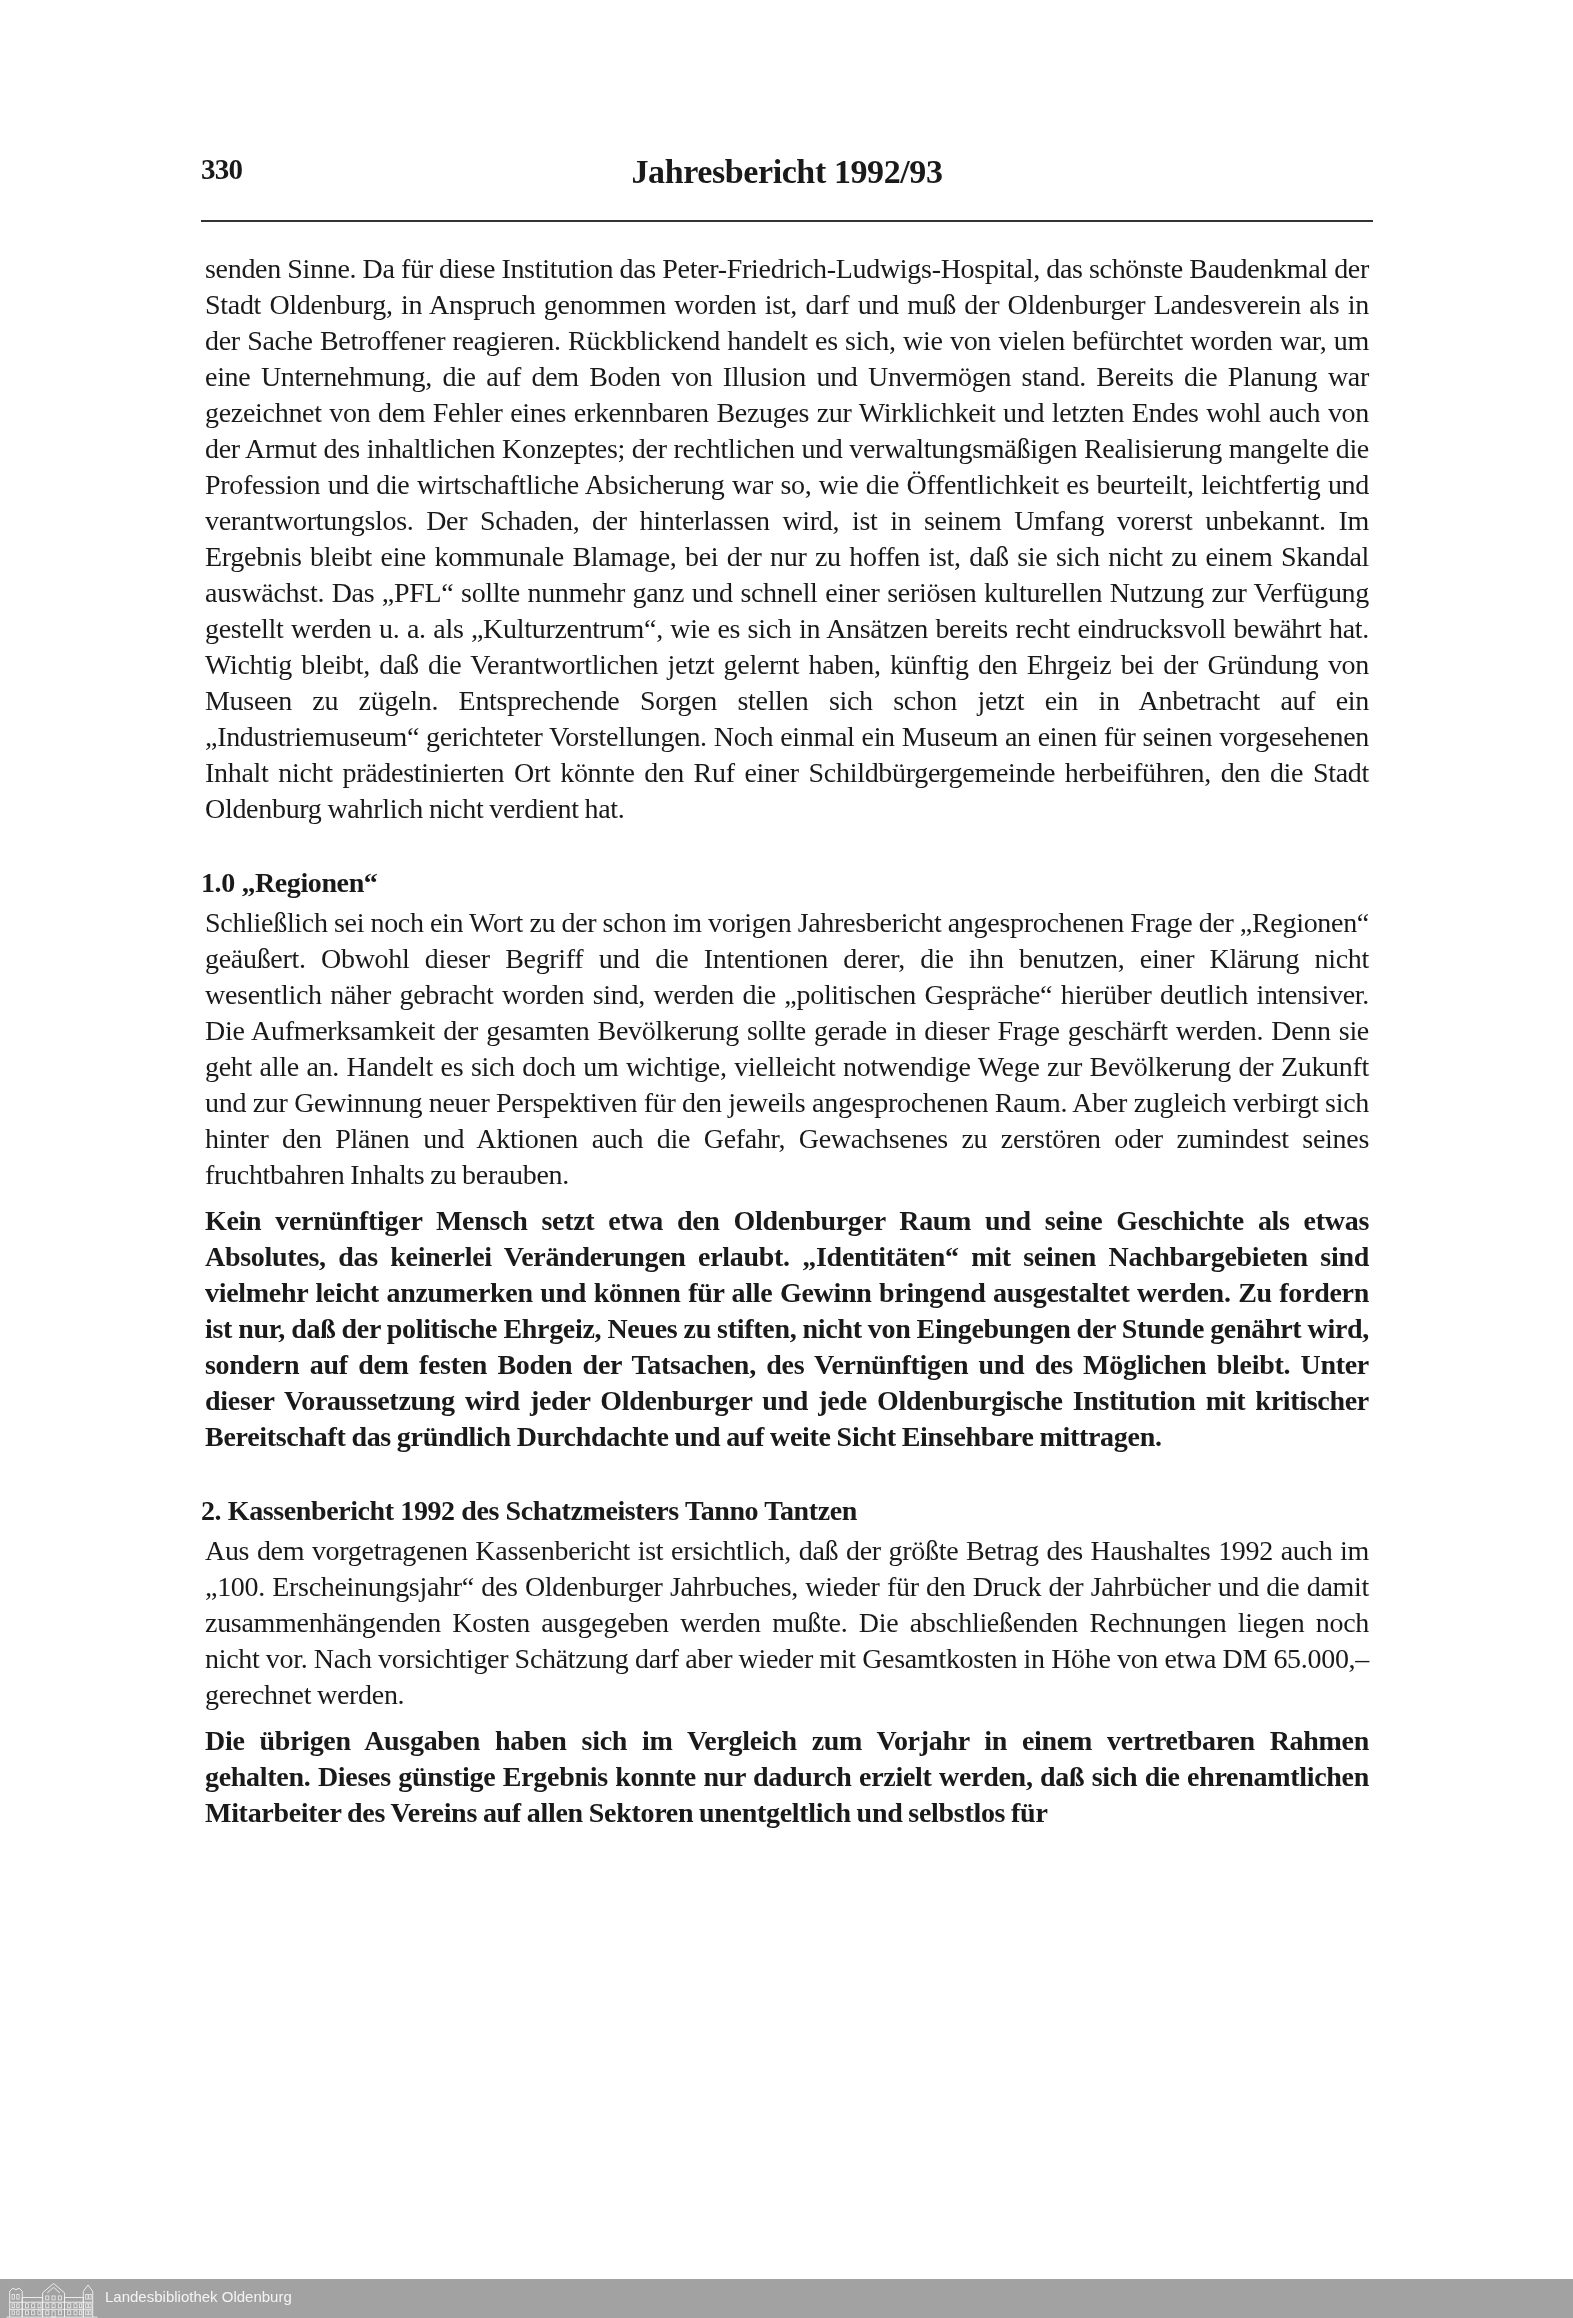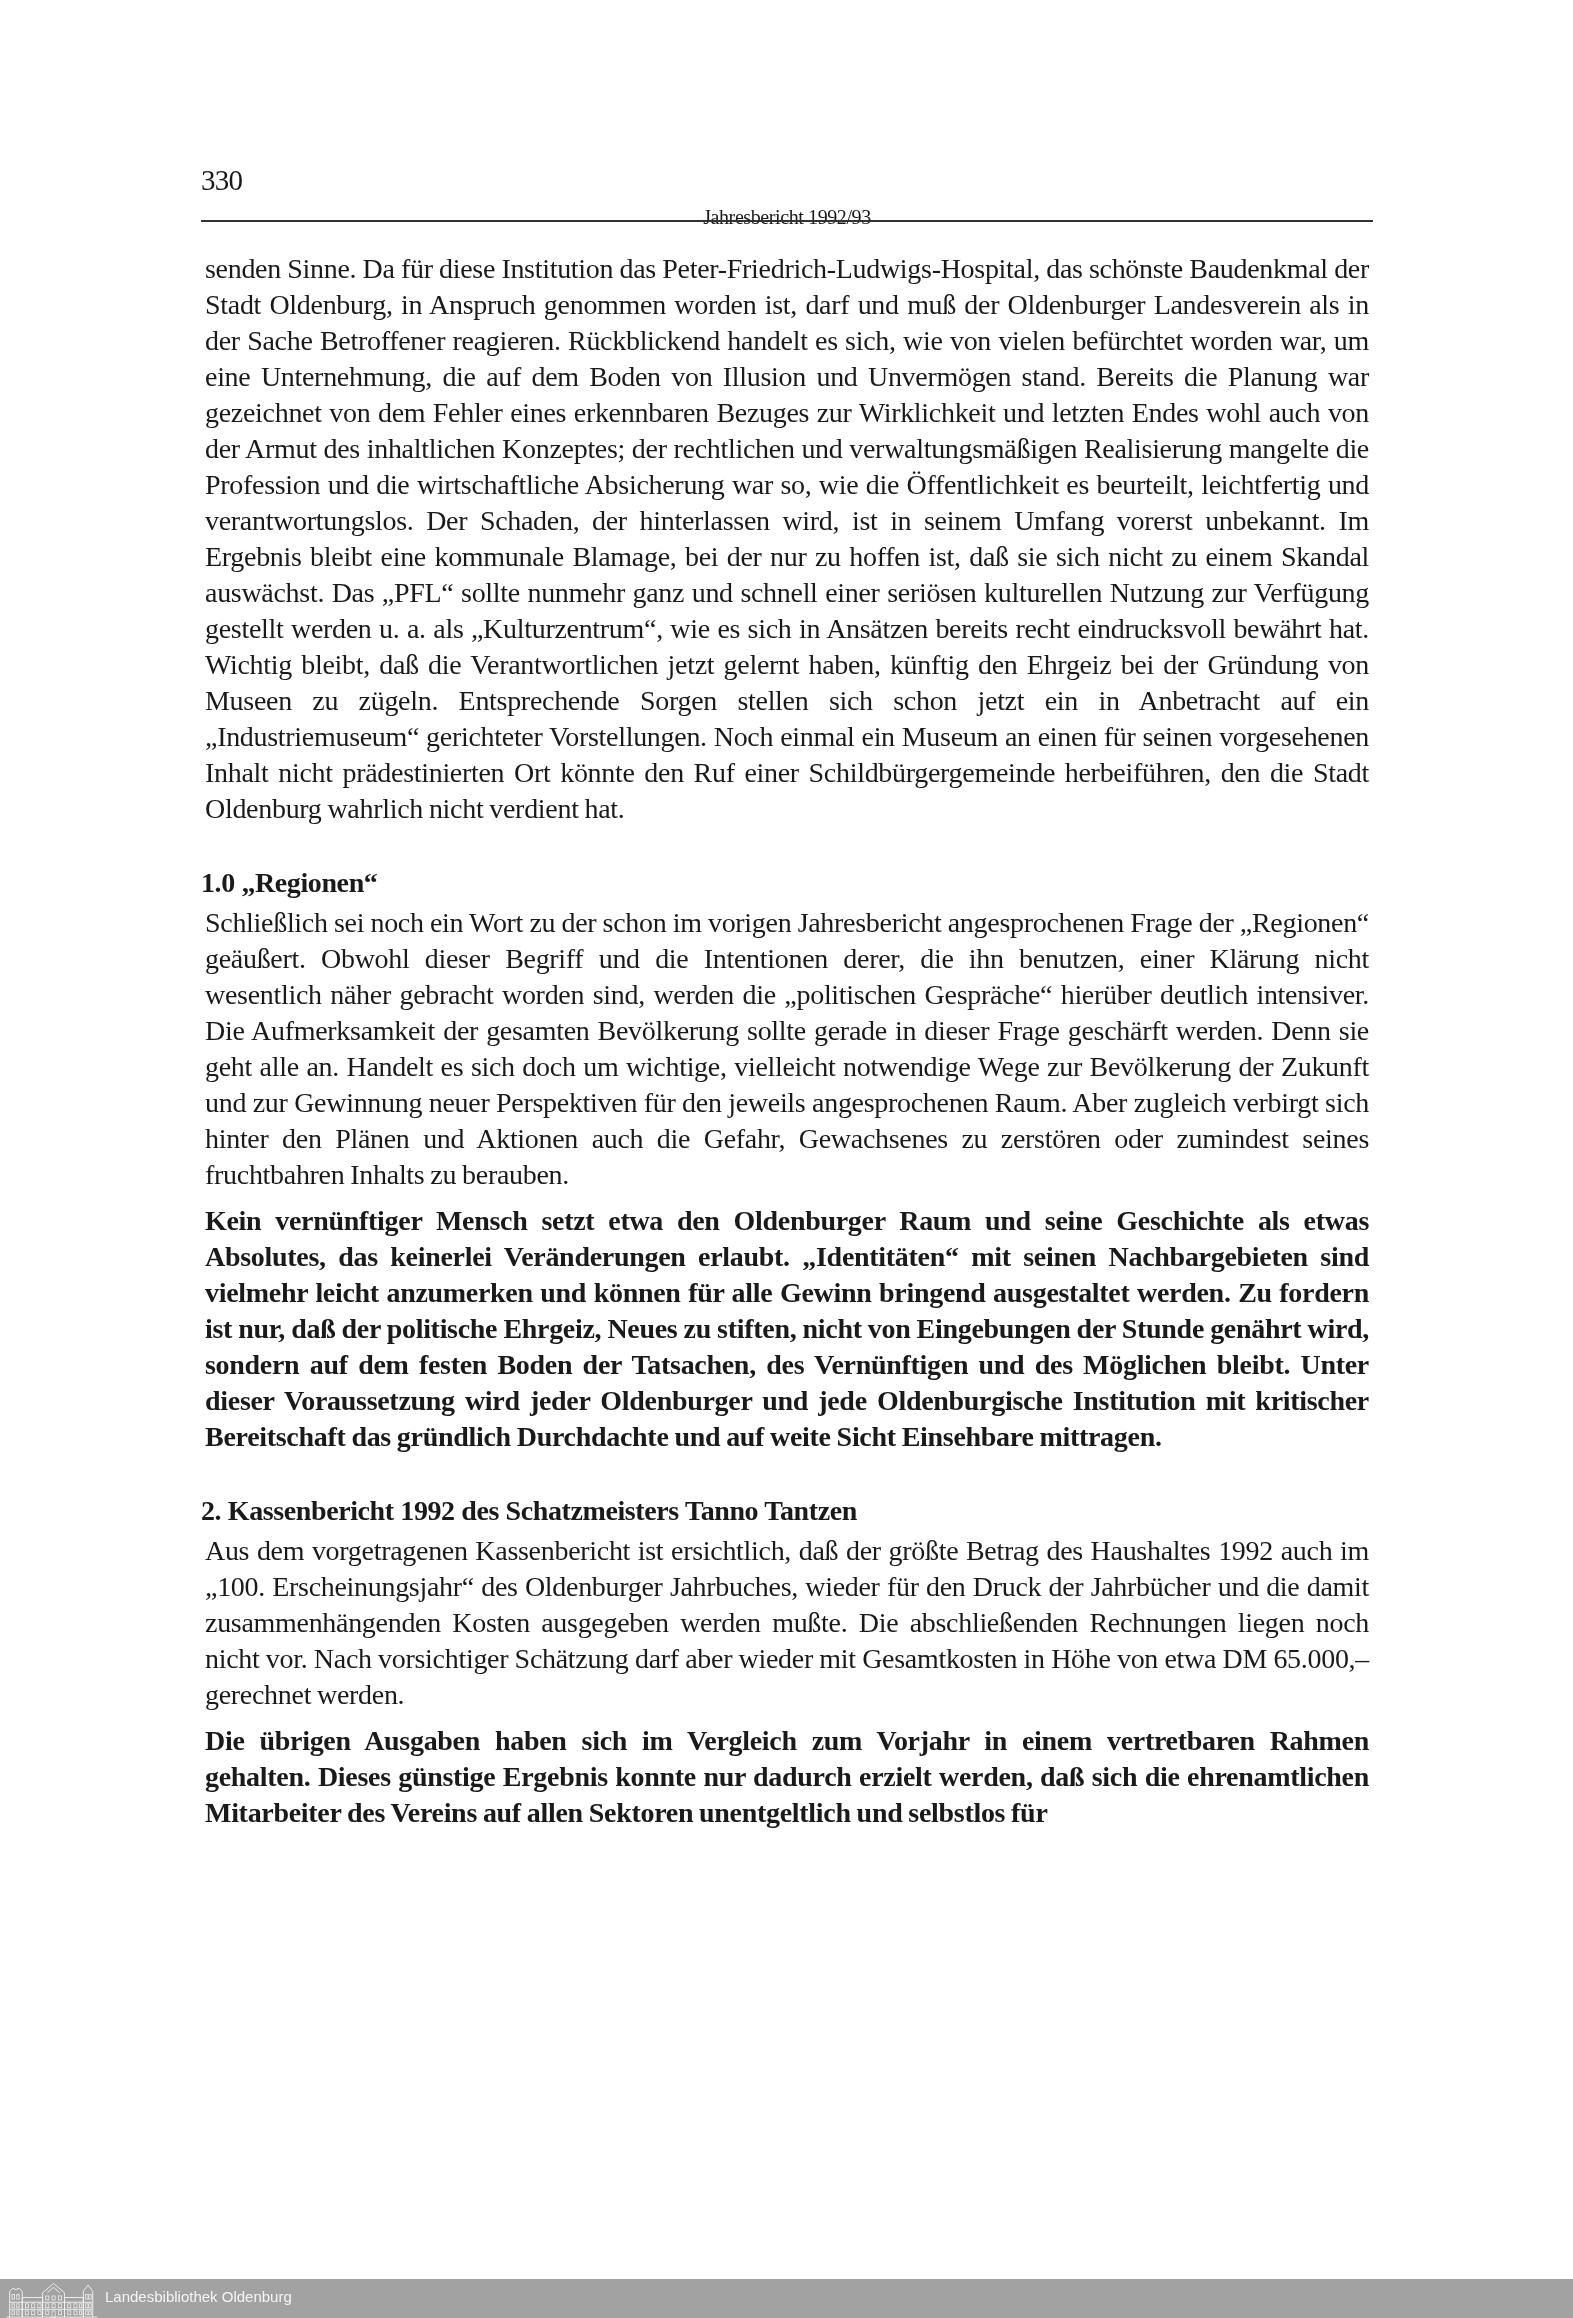--- a/index.html
+++ b/index.html
@@ -11,40 +11,40 @@
     width: 1574px;
     height: 2319px;
     position: relative;
     overflow: hidden;
     color: #1a1a1a;
     font-family: "Liberation Serif", "DejaVu Serif", serif;
   }
   .page-header {
     position: absolute;
     left: 201px;
-    top: 164px;
+    top: 153px;
     width: 1172px;
     height: 39px;
+    font-weight: bold;
   }
   .page-number {
     position: absolute;
     left: 0;
     top: 0;
     font-size: 29px;
     letter-spacing: -0.8px;
   }
   .running-title {
     position: absolute;
     left: 0;
     right: 0;
     top: 0;
     text-align: center;
-    font-size: 20px;
+    font-size: 34px;
     letter-spacing: -0.4px;
-    margin-top: 42px;
   }
   .header-rule {
     position: absolute;
     left: 201px;
     top: 220px;
     width: 1172px;
     height: 0;
     border-top: 2.4px solid #333;
   }
   .body-text {

